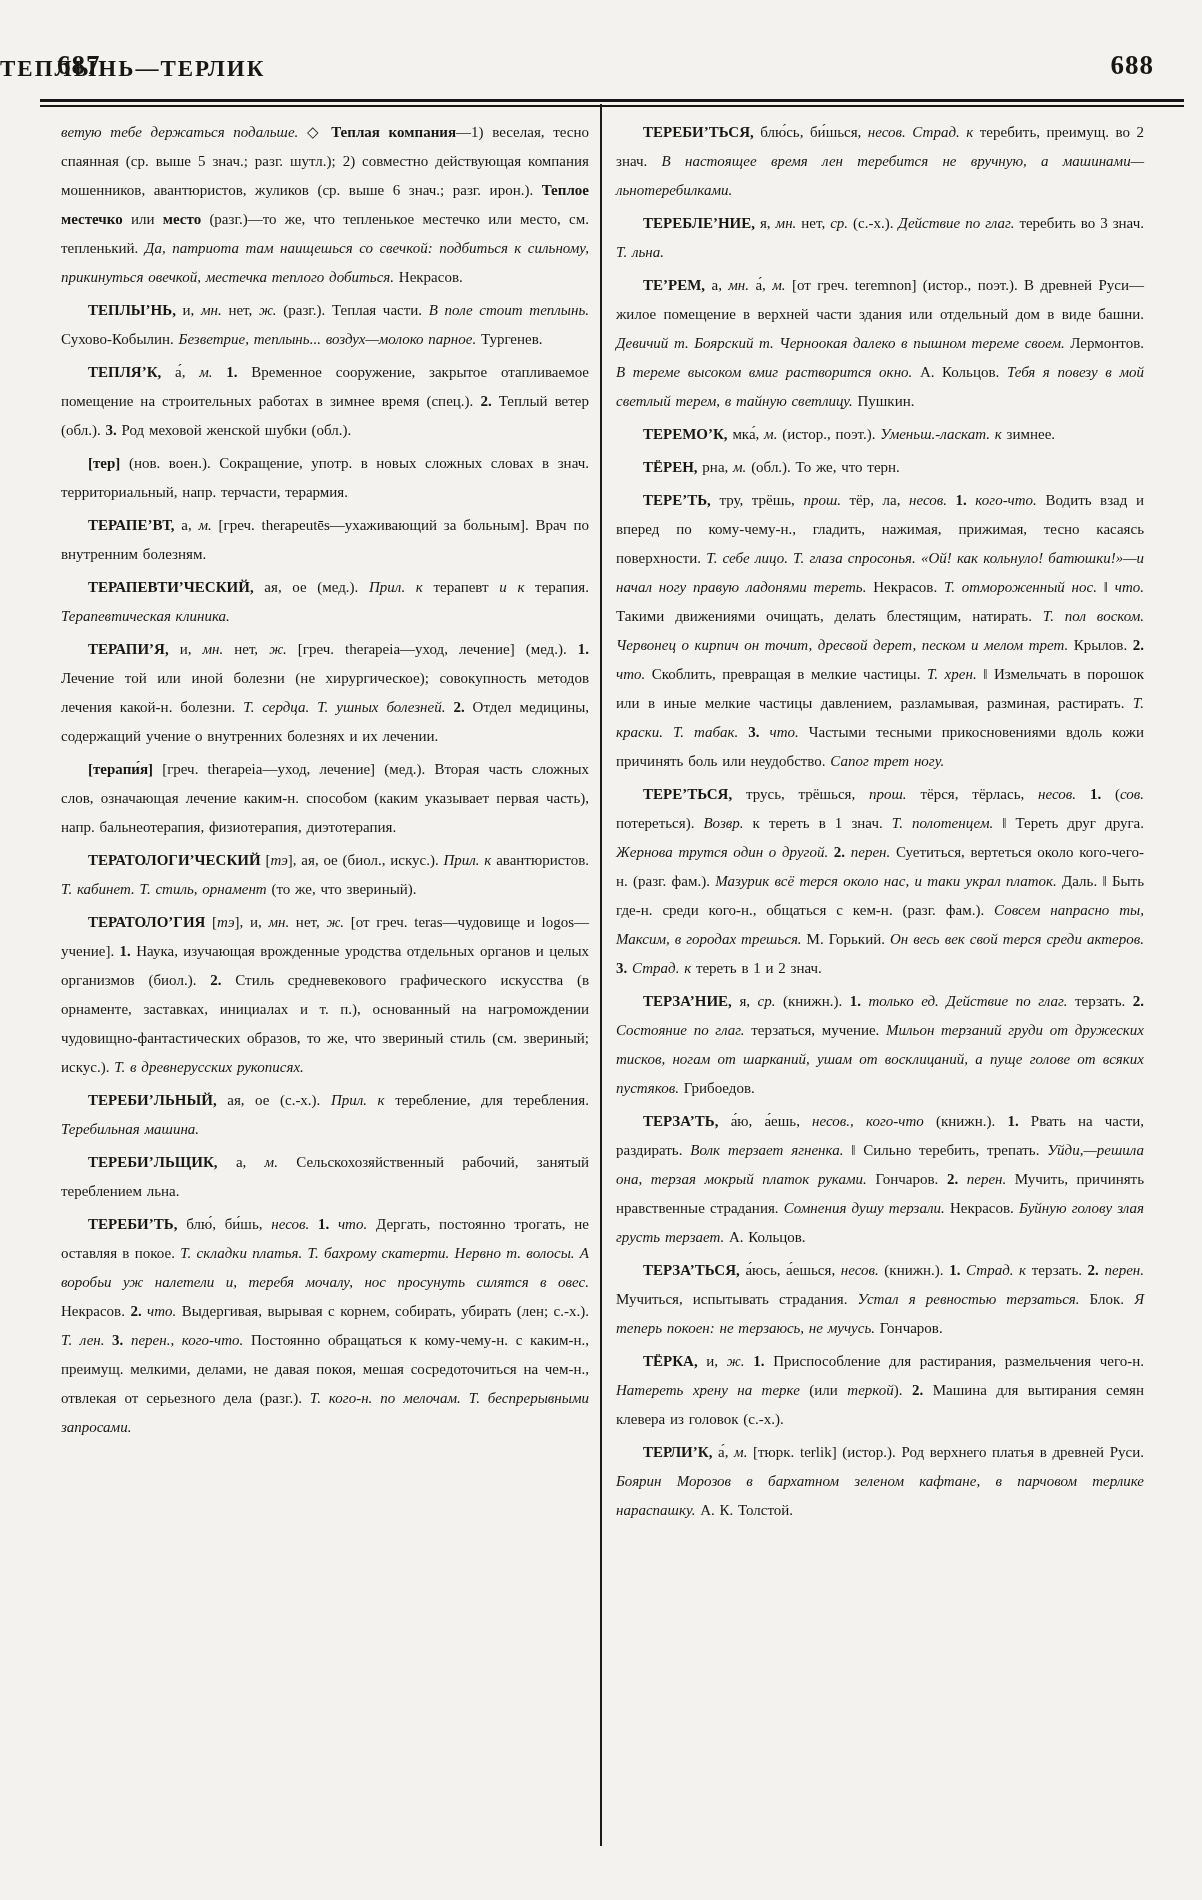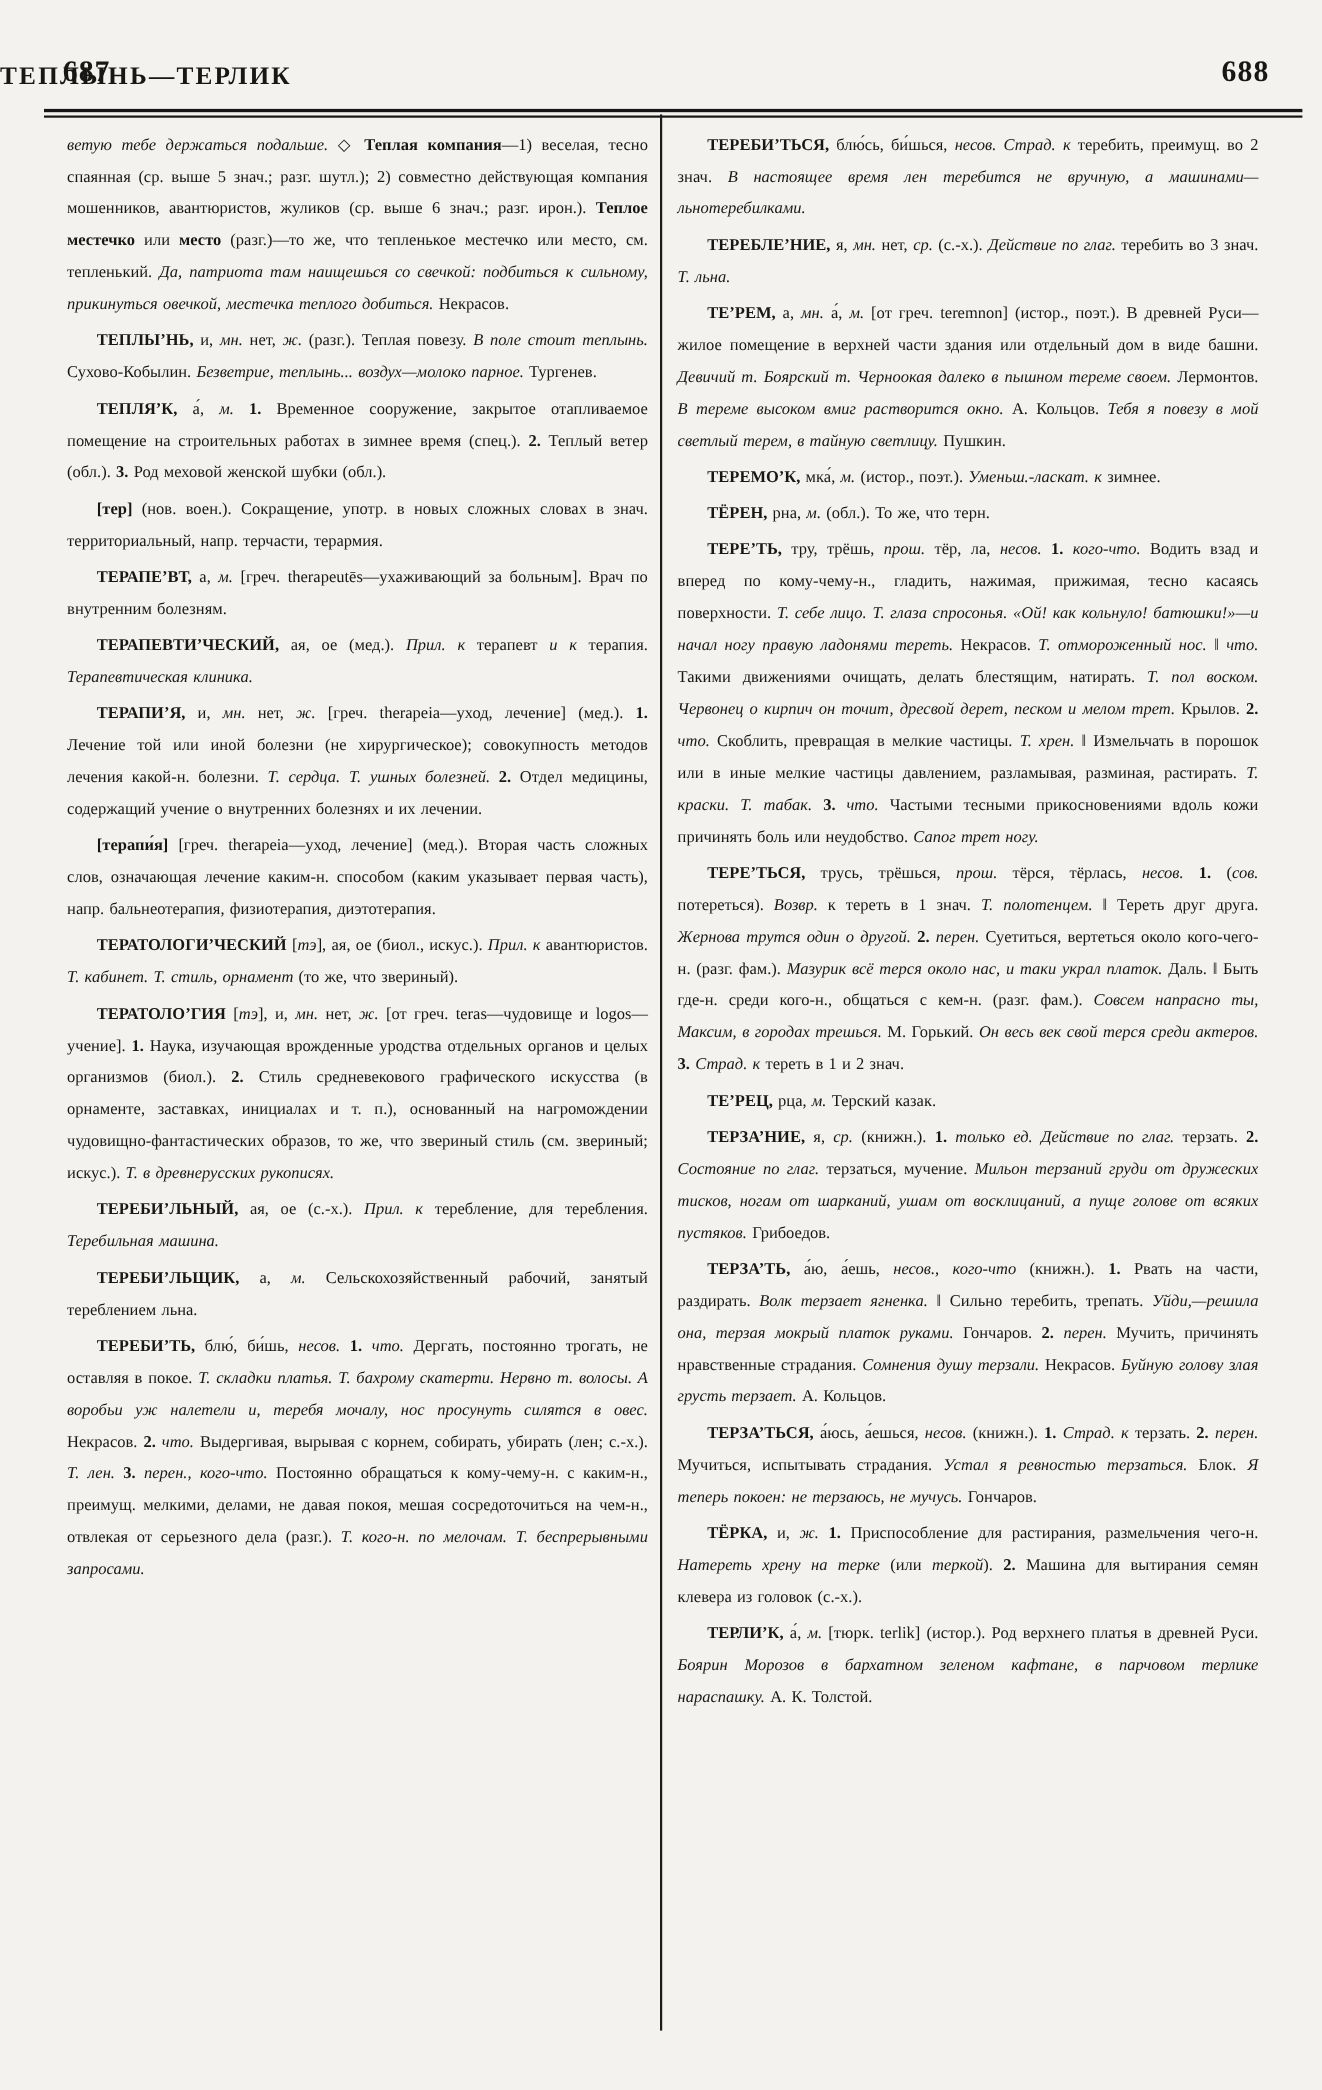--- a/index.html
+++ b/index.html
@@ -56,42 +56,41 @@
 
 <div class="page">
   <div class="pagenum left">687</div>
   <div class="running-title">ТЕПЛЫНЬ—ТЕРЛИК</div>
   <div class="pagenum right">688</div>
   <div class="head-rule"></div>
   <div class="col-divider"></div>
   <div class="columns">
     <div class="col first">
         <p class="entry cont"><span class="i">ветую тебе держаться подальше.</span><span> ◇ </span><span class="b">Теплая компания</span><span>—1) веселая, тесно спаянная (ср. выше 5 знач.; разг. шутл.); 2) совместно действующая компания мошенников, авантюристов, жуликов (ср. выше 6 знач.; разг. ирон.). </span><span class="b">Теплое местечко</span><span> или </span><span class="b">место</span><span> (разг.)—то же, что тепленькое местечко или место, см. тепленький. </span><span class="i">Да, патриота там наищешься со свечкой: подбиться к сильному, прикинуться овечкой, местечка теплого добиться.</span><span> Некрасов.</span></p>
-        <p class="entry"><span class="b">ТЕПЛЫ’НЬ,</span><span> и, </span><span class="i">мн.</span><span> нет, </span><span class="i">ж.</span><span> (разг.). Теплая повезу. </span><span class="i">В поле стоит теплынь.</span><span> Сухово-Кобылин. </span><span class="i">Безветрие, теплынь... воздух—молоко парное.</span><span> Тургенев.</span></p>
+        <p class="entry"><span class="b">ТЕПЛЫ’НЬ,</span><span> и, </span><span class="i">мн.</span><span> нет, </span><span class="i">ж.</span><span> (разг.). Теплая части. </span><span class="i">В поле стоит теплынь.</span><span> Сухово-Кобылин. </span><span class="i">Безветрие, теплынь... воздух—молоко парное.</span><span> Тургенев.</span></p>
         <p class="entry"><span class="b">ТЕПЛЯ’К,</span><span> а́, </span><span class="i">м.</span><span> </span><span class="b">1.</span><span> Временное сооружение, закрытое отапливаемое помещение на строительных работах в зимнее время (спец.). </span><span class="b">2.</span><span> Теплый ветер (обл.). </span><span class="b">3.</span><span> Род меховой женской шубки (обл.).</span></p>
         <p class="entry"><span class="b">[тер]</span><span> (нов. воен.). Сокращение, употр. в новых сложных словах в знач. территориальный, напр. терчасти, терармия.</span></p>
         <p class="entry"><span class="b">ТЕРАПЕ’ВТ,</span><span> а, </span><span class="i">м.</span><span> [греч. therapeutēs—ухаживающий за больным]. Врач по внутренним болезням.</span></p>
         <p class="entry"><span class="b">ТЕРАПЕВТИ’ЧЕСКИЙ,</span><span> ая, ое (мед.). </span><span class="i">Прил. к</span><span> терапевт </span><span class="i">и к</span><span> терапия. </span><span class="i">Терапевтическая клиника.</span></p>
         <p class="entry"><span class="b">ТЕРАПИ’Я,</span><span> и, </span><span class="i">мн.</span><span> нет, </span><span class="i">ж.</span><span> [греч. therapeia—уход, лечение] (мед.). </span><span class="b">1.</span><span> Лечение той или иной болезни (не хирургическое); совокупность методов лечения какой-н. болезни. </span><span class="i">Т. сердца. Т. ушных болезней.</span><span> </span><span class="b">2.</span><span> Отдел медицины, содержащий учение о внутренних болезнях и их лечении.</span></p>
         <p class="entry"><span class="b">[терапи́я]</span><span> [греч. therapeia—уход, лечение] (мед.). Вторая часть сложных слов, означающая лечение каким-н. способом (каким указывает первая часть), напр. бальнеотерапия, физиотерапия, диэтотерапия.</span></p>
         <p class="entry"><span class="b">ТЕРАТОЛОГИ’ЧЕСКИЙ</span><span> [</span><span class="i">тэ</span><span>], ая, ое (биол., искус.). </span><span class="i">Прил. к</span><span> авантюристов. </span><span class="i">Т. кабинет. Т. стиль, орнамент</span><span> (то же, что звериный).</span></p>
         <p class="entry"><span class="b">ТЕРАТОЛО’ГИЯ</span><span> [</span><span class="i">тэ</span><span>], и, </span><span class="i">мн.</span><span> нет, </span><span class="i">ж.</span><span> [от греч. teras—чудовище и logos—учение]. </span><span class="b">1.</span><span> Наука, изучающая врожденные уродства отдельных органов и целых организмов (биол.). </span><span class="b">2.</span><span> Стиль средневекового графического искусства (в орнаменте, заставках, инициалах и т. п.), основанный на нагромождении чудовищно-фантастических образов, то же, что звериный стиль (см. звериный; искус.). </span><span class="i">Т. в древнерусских рукописях.</span></p>
         <p class="entry"><span class="b">ТЕРЕБИ’ЛЬНЫЙ,</span><span> ая, ое (с.-х.). </span><span class="i">Прил. к</span><span> теребление, для теребления. </span><span class="i">Теребильная машина.</span></p>
         <p class="entry"><span class="b">ТЕРЕБИ’ЛЬЩИК,</span><span> а, </span><span class="i">м.</span><span> Сельскохозяйственный рабочий, занятый тереблением льна.</span></p>
         <p class="entry"><span class="b">ТЕРЕБИ’ТЬ,</span><span> блю́, би́шь, </span><span class="i">несов.</span><span> </span><span class="b">1.</span><span> </span><span class="i">что.</span><span> Дергать, постоянно трогать, не оставляя в покое. </span><span class="i">Т. складки платья. Т. бахрому скатерти. Нервно т. волосы. А воробьи уж налетели и, теребя мочалу, нос просунуть силятся в овес.</span><span> Некрасов. </span><span class="b">2.</span><span> </span><span class="i">что.</span><span> Выдергивая, вырывая с корнем, собирать, убирать (лен; с.-х.). </span><span class="i">Т. лен.</span><span> </span><span class="b">3.</span><span> </span><span class="i">перен., кого-что.</span><span> Постоянно обращаться к кому-чему-н. с каким-н., преимущ. мелкими, делами, не давая покоя, мешая сосредоточиться на чем-н., отвлекая от серьезного дела (разг.). </span><span class="i">Т. кого-н. по мелочам. Т. беспрерывными запросами.</span></p>
       </div>
     <div class="col">
         <p class="entry"><span class="b">ТЕРЕБИ’ТЬСЯ,</span><span> блю́сь, би́шься, </span><span class="i">несов.</span><span> </span><span class="i">Страд. к</span><span> теребить, преимущ. во 2 знач. </span><span class="i">В настоящее время лен теребится не вручную, а машинами—льнотеребилками.</span></p>
         <p class="entry"><span class="b">ТЕРЕБЛЕ’НИЕ,</span><span> я, </span><span class="i">мн.</span><span> нет, </span><span class="i">ср.</span><span> (с.-х.). </span><span class="i">Действие по глаг.</span><span> теребить во 3 знач. </span><span class="i">Т. льна.</span></p>
         <p class="entry"><span class="b">ТЕ’РЕМ,</span><span> а, </span><span class="i">мн.</span><span> а́, </span><span class="i">м.</span><span> [от греч. teremnon] (истор., поэт.). В древней Руси—жилое помещение в верхней части здания или отдельный дом в виде башни. </span><span class="i">Девичий т. Боярский т. Черноокая далеко в пышном тереме своем.</span><span> Лермонтов. </span><span class="i">В тереме высоком вмиг растворится окно.</span><span> А. Кольцов. </span><span class="i">Тебя я повезу в мой светлый терем, в тайную светлицу.</span><span> Пушкин.</span></p>
         <p class="entry"><span class="b">ТЕРЕМО’К,</span><span> мка́, </span><span class="i">м.</span><span> (истор., поэт.). </span><span class="i">Уменьш.-ласкат. к</span><span> зимнее.</span></p>
         <p class="entry"><span class="b">ТЁРЕН,</span><span> рна, </span><span class="i">м.</span><span> (обл.). То же, что терн.</span></p>
         <p class="entry"><span class="b">ТЕРЕ’ТЬ,</span><span> тру, трёшь, </span><span class="i">прош.</span><span> тёр, ла, </span><span class="i">несов.</span><span> </span><span class="b">1.</span><span> </span><span class="i">кого-что.</span><span> Водить взад и вперед по кому-чему-н., гладить, нажимая, прижимая, тесно касаясь поверхности. </span><span class="i">Т. себе лицо. Т. глаза спросонья. «Ой! как кольнуло! батюшки!»—и начал ногу правую ладонями тереть.</span><span> Некрасов. </span><span class="i">Т. отмороженный нос.</span><span> ‖ </span><span class="i">что.</span><span> Такими движениями очищать, делать блестящим, натирать. </span><span class="i">Т. пол воском. Червонец о кирпич он точит, дресвой дерет, песком и мелом трет.</span><span> Крылов. </span><span class="b">2.</span><span> </span><span class="i">что.</span><span> Скоблить, превращая в мелкие частицы. </span><span class="i">Т. хрен.</span><span> ‖ Измельчать в порошок или в иные мелкие частицы давлением, разламывая, разминая, растирать. </span><span class="i">Т. краски. Т. табак.</span><span> </span><span class="b">3.</span><span> </span><span class="i">что.</span><span> Частыми тесными прикосновениями вдоль кожи причинять боль или неудобство. </span><span class="i">Сапог трет ногу.</span></p>
         <p class="entry"><span class="b">ТЕРЕ’ТЬСЯ,</span><span> трусь, трёшься, </span><span class="i">прош.</span><span> тёрся, тёрлась, </span><span class="i">несов.</span><span> </span><span class="b">1.</span><span> (</span><span class="i">сов.</span><span> потереться). </span><span class="i">Возвр.</span><span> к тереть в 1 знач. </span><span class="i">Т. полотенцем.</span><span> ‖ Тереть друг друга. </span><span class="i">Жернова трутся один о другой.</span><span> </span><span class="b">2.</span><span> </span><span class="i">перен.</span><span> Суетиться, вертеться около кого-чего-н. (разг. фам.). </span><span class="i">Мазурик всё терся около нас, и таки украл платок.</span><span> Даль. ‖ Быть где-н. среди кого-н., общаться с кем-н. (разг. фам.). </span><span class="i">Совсем напрасно ты, Максим, в городах трешься.</span><span> М. Горький. </span><span class="i">Он весь век свой терся среди актеров.</span><span> </span><span class="b">3.</span><span> </span><span class="i">Страд. к</span><span> тереть в 1 и 2 знач.</span></p>
-        <p class="entry"><span class="b">ТЕ’РЕЦ,</span><span> рца, </span><span class="i">м.</span><span> Терский казак.</span></p>
         <p class="entry"><span class="b">ТЕРЗА’НИЕ,</span><span> я, </span><span class="i">ср.</span><span> (книжн.). </span><span class="b">1.</span><span> </span><span class="i">только ед. Действие по глаг.</span><span> терзать. </span><span class="b">2.</span><span> </span><span class="i">Состояние по глаг.</span><span> терзаться, мучение. </span><span class="i">Мильон терзаний груди от дружеских тисков, ногам от шарканий, ушам от восклицаний, а пуще голове от всяких пустяков.</span><span> Грибоедов.</span></p>
         <p class="entry"><span class="b">ТЕРЗА’ТЬ,</span><span> а́ю, а́ешь, </span><span class="i">несов., кого-что</span><span> (книжн.). </span><span class="b">1.</span><span> Рвать на части, раздирать. </span><span class="i">Волк терзает ягненка.</span><span> ‖ Сильно теребить, трепать. </span><span class="i">Уйди,—решила она, терзая мокрый платок руками.</span><span> Гончаров. </span><span class="b">2.</span><span> </span><span class="i">перен.</span><span> Мучить, причинять нравственные страдания. </span><span class="i">Сомнения душу терзали.</span><span> Некрасов. </span><span class="i">Буйную голову злая грусть терзает.</span><span> А. Кольцов.</span></p>
         <p class="entry"><span class="b">ТЕРЗА’ТЬСЯ,</span><span> а́юсь, а́ешься, </span><span class="i">несов.</span><span> (книжн.). </span><span class="b">1.</span><span> </span><span class="i">Страд. к</span><span> терзать. </span><span class="b">2.</span><span> </span><span class="i">перен.</span><span> Мучиться, испытывать страдания. </span><span class="i">Устал я ревностью терзаться.</span><span> Блок. </span><span class="i">Я теперь покоен: не терзаюсь, не мучусь.</span><span> Гончаров.</span></p>
         <p class="entry"><span class="b">ТЁРКА,</span><span> и, </span><span class="i">ж.</span><span> </span><span class="b">1.</span><span> Приспособление для растирания, размельчения чего-н. </span><span class="i">Натереть хрену на терке</span><span> (или </span><span class="i">теркой</span><span>). </span><span class="b">2.</span><span> Машина для вытирания семян клевера из головок (с.-х.).</span></p>
         <p class="entry"><span class="b">ТЕРЛИ’К,</span><span> а́, </span><span class="i">м.</span><span> [тюрк. terlik] (истор.). Род верхнего платья в древней Руси. </span><span class="i">Боярин Морозов в бархатном зеленом кафтане, в парчовом терлике нараспашку.</span><span> А. К. Толстой.</span></p>
       </div>
   </div>
 </div>
 
 </body></html>

